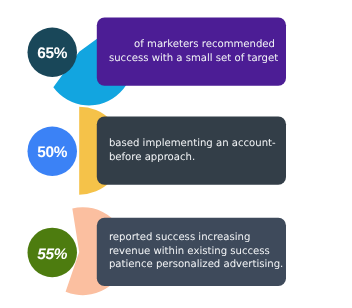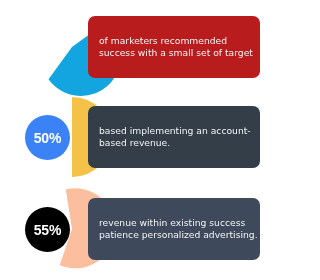--- a/index.html
+++ b/index.html
@@ -99,22 +99,25 @@
 
   <div class="stat-row row-1">
 
     <div class="arc-wrap">
       <svg class="arc-svg" viewBox="0 0 80 80">
 
         <path d="M 40 40 L 72.36 16.5 A 40 40 0 1 1 16.5 72.36 Z" fill="#12A5E0"></path>
       </svg>
     </div>
 
+    <div class="pct-circle" style="background:#194759;">
+      <span class="pct-label">65%</span>
+    </div>
 
-    <div class="text-card" style="background:#b91c1c;">
+    <div class="text-card" style="background:#4c1d95;text-align:right;">
       <p>
         <span class="card-line">of marketers recommended</span>
         <span class="card-line">success with a small set of target</span>
       </p>
     </div>
   </div>
 
   <div class="stat-row row-2">
 
     <div class="arc-wrap">
@@ -124,39 +127,40 @@
       </svg>
     </div>
 
     <div class="pct-circle" style="background:#3b82f6;">
       <span class="pct-label">50%</span>
     </div>
 
     <div class="text-card" style="background:#333E48;">
       <p>
         <span class="card-line">based implementing an account-</span>
-        <span class="card-line">based revenue.</span>
+        <span class="card-line">before approach.</span>
       </p>
     </div>
   </div>
 
   <div class="stat-row row-3">
 
     <div class="arc-wrap">
       <svg class="arc-svg" viewBox="0 0 80 80">
 
         <path d="M 40 40 L 33.74 0.49 A 40 40 0 1 1 27.64 76.13 Z" fill="#FBBFA0"></path>
       </svg>
     </div>
 
-    <div class="pct-circle" style="background:#000000;">
+    <div class="pct-circle" style="background:#4d7c0f;font-style:italic;">
       <span class="pct-label">55%</span>
     </div>
 
     <div class="text-card" style="background:#3E4A5B;">
       <p>
+        <span class="card-line">reported success increasing</span>
         <span class="card-line">revenue within existing success</span>
         <span class="card-line">patience personalized advertising.</span>
       </p>
     </div>
   </div>
 
 </div>
 
 </body></html>

